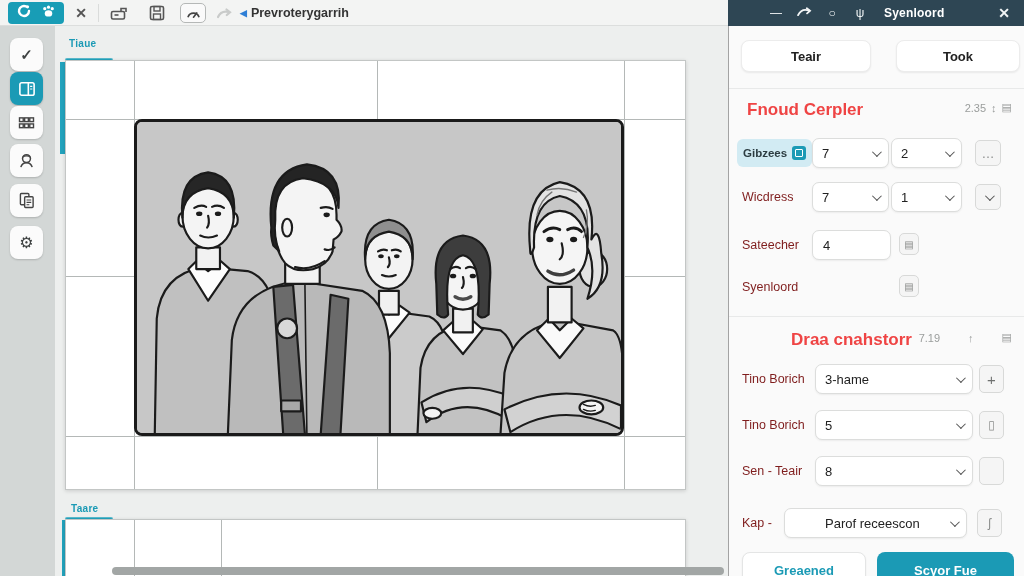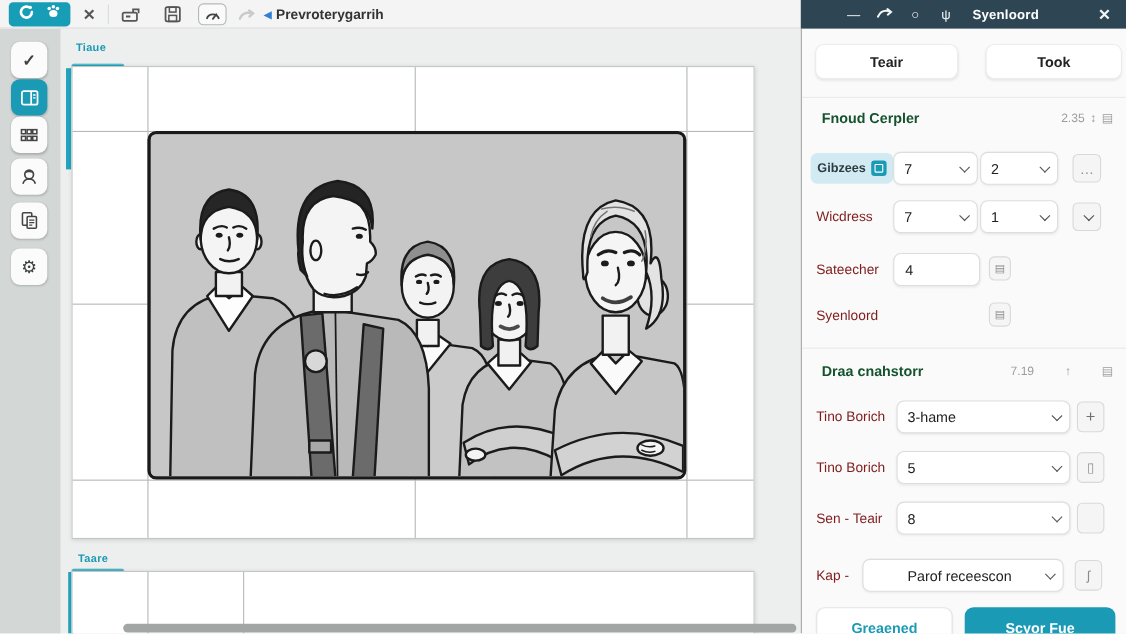--- a/index.html
+++ b/index.html
@@ -38,21 +38,21 @@
   .panel svg { display:block; width:100%; height:100%; }
   .page-label { position:absolute; font-size:10px; color:#1b9ab5; font-weight:600; letter-spacing:.3px; }
   .marker-tab { position:absolute; background:#23a3bd; border-radius:2px 2px 0 0; box-shadow:0 0 0 1px rgba(255,255,255,.25) inset; }
   .marker-strip { position:absolute; background:#23a3bd; }
   .hscrollbar { position:absolute; left:57px; top:541px; width:612px; height:8px; background:#a2a6a5; border-radius:4px; }
 
   
   .right-sidebar { position:absolute; left:728px; top:26px; width:296px; height:550px; background:#fafafa; border-left:1px solid #a3a3a3; }
   .tab-btn { position:absolute; top:14px; height:32px; background:#ffffff; border:1px solid #ececec; border-radius:8px; box-shadow:0 1px 2px rgba(0,0,0,.07); display:flex; align-items:center; justify-content:center; font-size:13px; font-weight:600; color:#222; }
   .sb-divider { position:absolute; left:0; width:100%; height:1px; background:#e8e9e9; }
-  .section-title { position:absolute; left:18px; font-size:13px; font-weight:700; color:#14532d; }
+  .section-title { position:absolute; left:18px; font-size:17px; font-weight:700; color:#ef4444; }
   .section-meta { position:absolute; right:12px; font-size:11px; color:#9a9d9c; display:flex; gap:5px; align-items:center; }
   .fld-label { position:absolute; left:13px; font-size:12.5px; color:#7f1d1d; line-height:30px; }
   .chip { position:absolute; left:8px; height:28px; background:#d2ebf3; border-radius:6px; display:flex; align-items:center; gap:5px; padding:0 6px; font-size:11.5px; color:#2c3c41; font-weight:600; }
   .chip-badge { width:14px; height:14px; background:#1b9ab5; border-radius:3px; display:flex; align-items:center; justify-content:center; }
   .chip-badge::after { content:""; width:6px; height:6px; border:1.3px solid #fff; border-radius:1px; }
   .select { position:absolute; height:30px; background:#fff; border:1px solid #dcdddc; border-radius:7px; box-shadow:0 1px 2px rgba(0,0,0,.06); display:flex; align-items:center; justify-content:space-between; padding:0 9px; font-size:13px; color:#222; }
   .chev { width:7px; height:7px; border-right:1.6px solid #555; border-bottom:1.6px solid #555; transform:rotate(45deg) translateY(-2px); }
   .tinput { position:absolute; height:30px; background:#fff; border:1px solid #dcdddc; border-radius:7px; box-shadow:0 1px 2px rgba(0,0,0,.06); display:flex; align-items:center; padding:0 10px; font-size:13px; color:#222; }
   .mini-btn { position:absolute; background:#f5f5f5; border:1px solid #d8d9d8; border-radius:5px; display:flex; align-items:center; justify-content:center; color:#8b8d8c; font-size:10px; }
   .footer-btn { position:absolute; top:526px; height:36px; border-radius:8px; display:flex; align-items:center; justify-content:center; font-size:13px; font-weight:700; }
@@ -332,21 +332,21 @@
         <span>▤</span>
       </div>
 
     <div class="fld-label" style="top:246px;">Syenloord</div>
     <div class="mini-btn" style="left:170px; top:249px; width:20px; height:22px;">
         <span>▤</span>
       </div>
 
     <div class="sb-divider" style="top:290px;"></div>
 
-    <div class="section-title" style="top:304px;">Draa cnahstorr</div>
+    <div class="section-title" style="top:304px;margin-left:44px;">Draa cnahstorr</div>
     <div class="section-meta" style="top:305px;gap:28px;">
       <span>7.19</span>
       <span>↑</span>
       <span>▤</span>
     </div>
 
     <div class="fld-label" style="top:338px;">Tino Borich</div>
     <div class="select" style="left:86px; top:338px; width:158px;">
       <span>3-hame</span>
         <span class="chev"></span>

